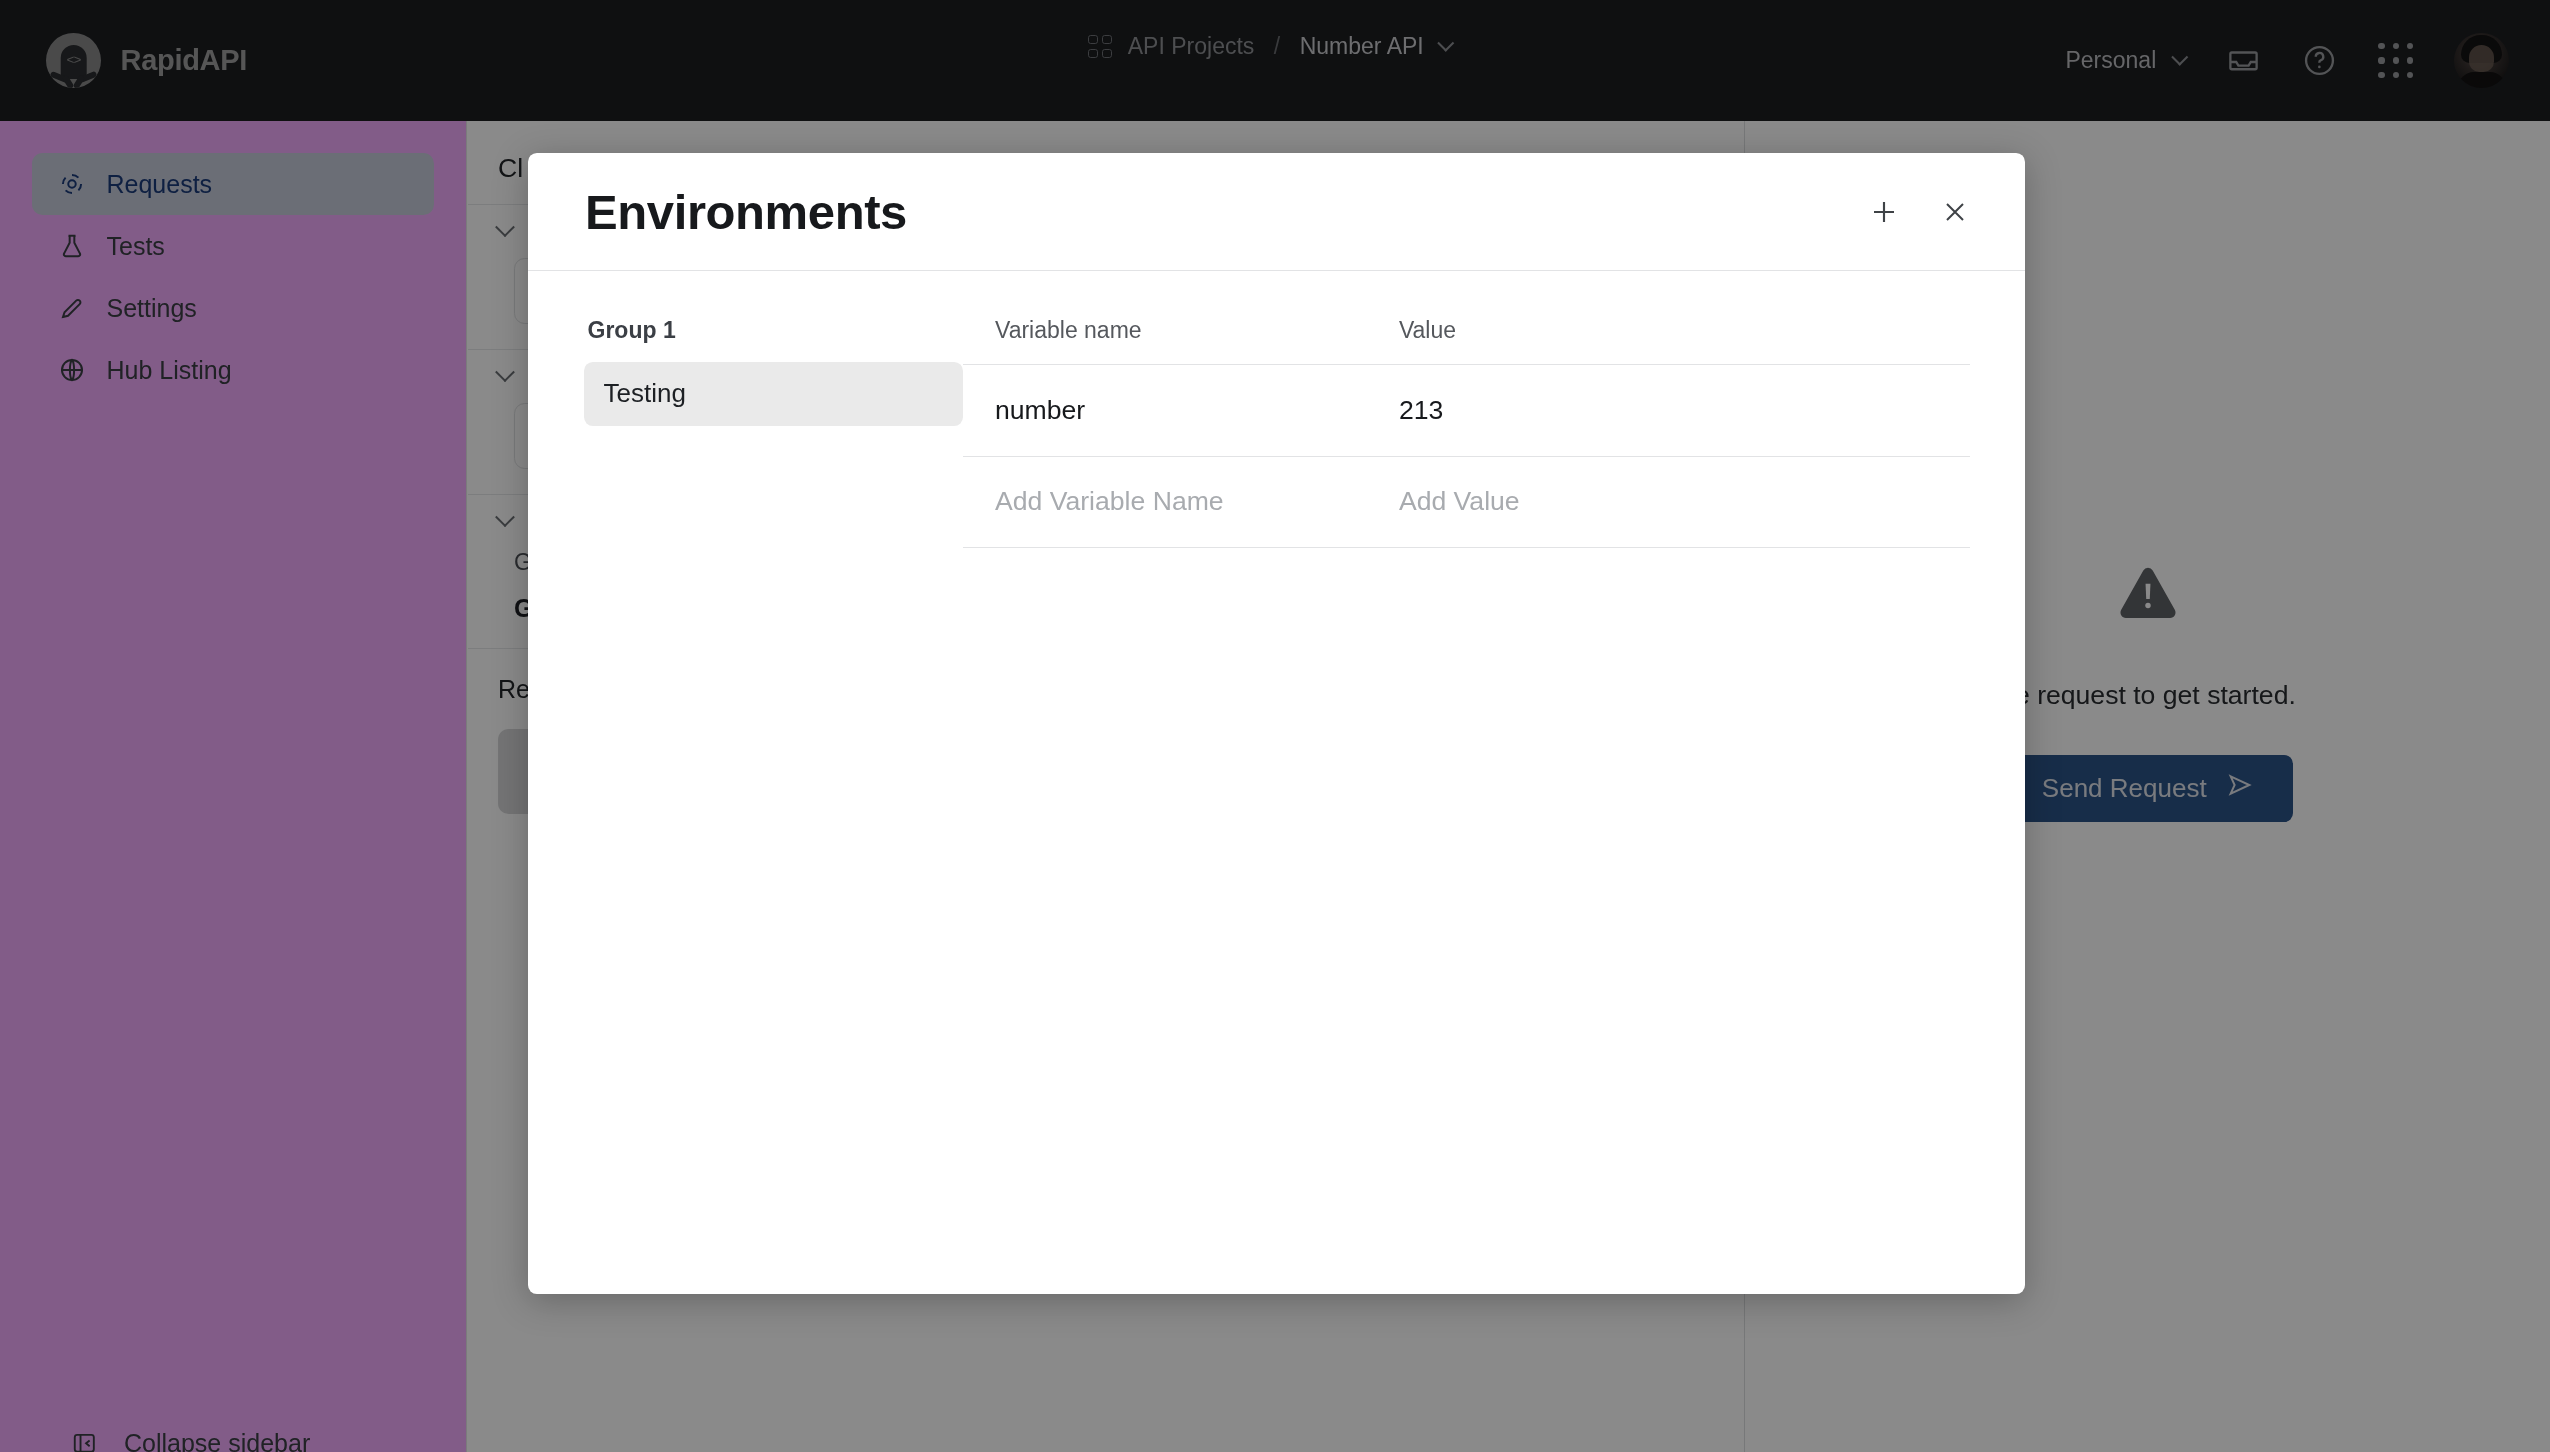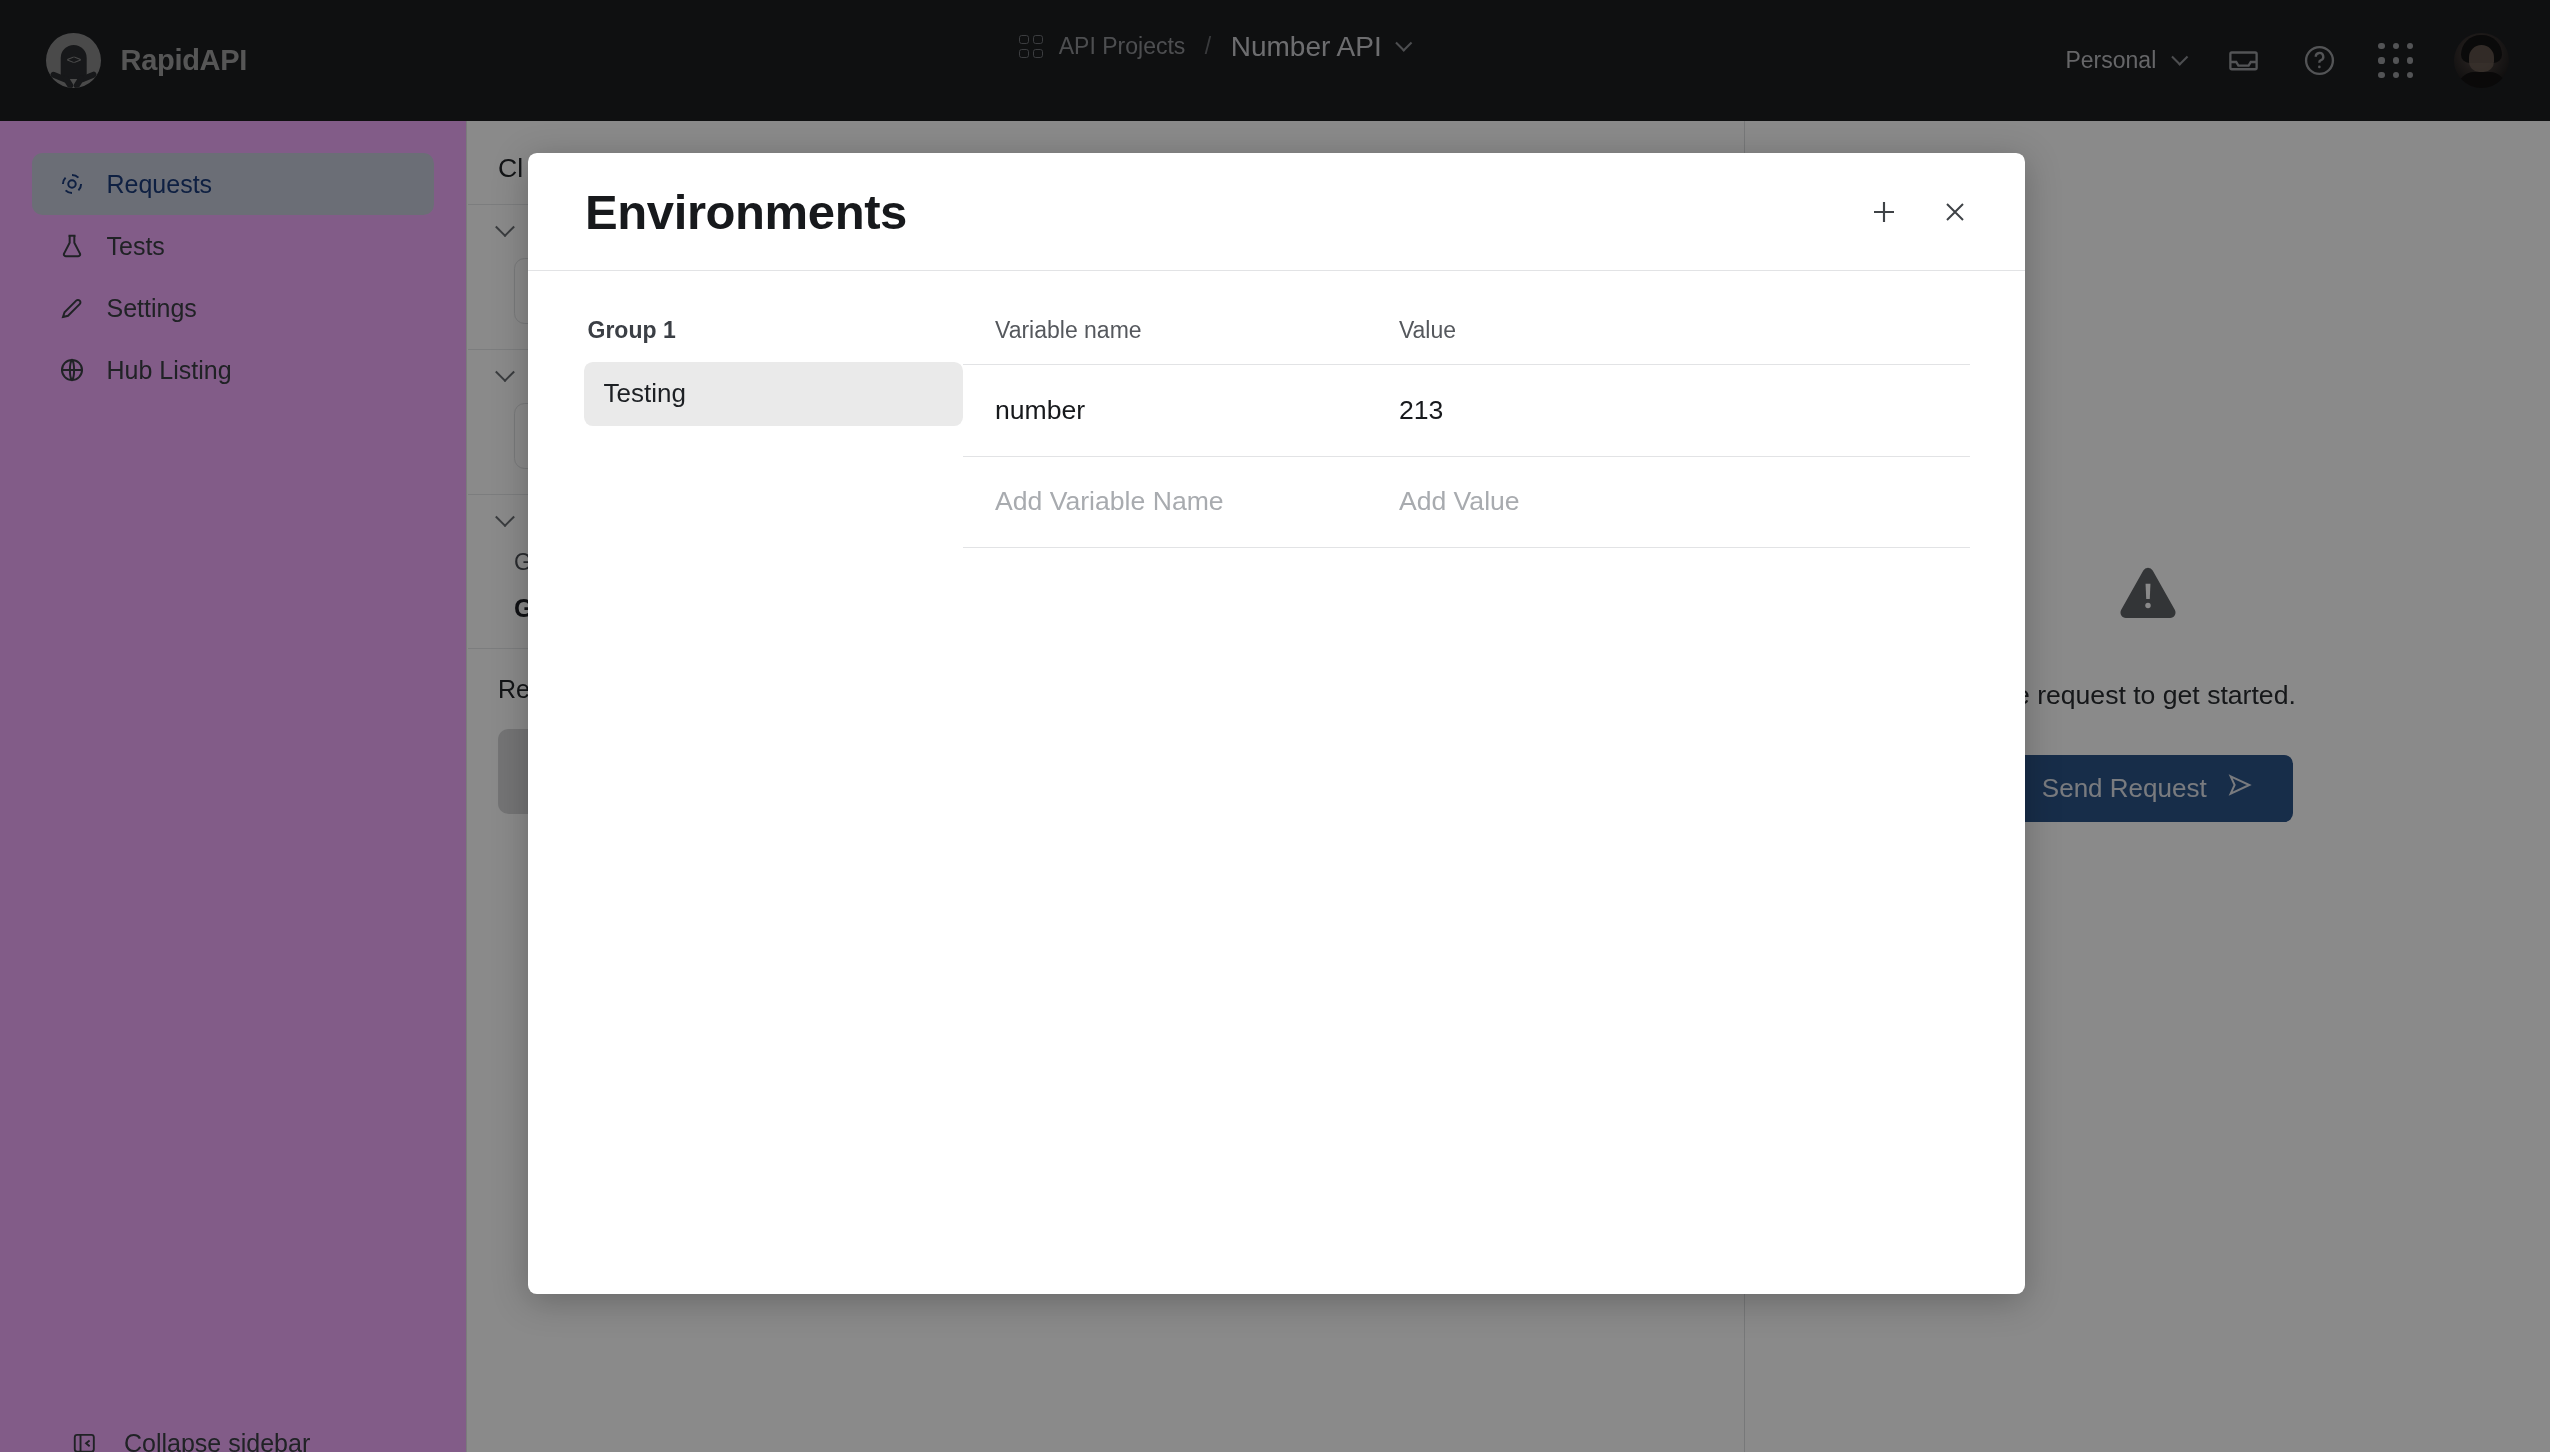--- a/index.html
+++ b/index.html
@@ -39,31 +39,31 @@
   }
   .brand-logo .leg.l { left: 4.4px; transform: rotate(22deg); }
   .brand-logo .leg.r { right: 4.4px; transform: rotate(-22deg); }
   .brand-logo .leg.cl { left: 15px; bottom: 2.7px; transform: rotate(58deg); width: 14px; }
   .brand-logo .leg.cr { right: 15px; bottom: 2.7px; transform: rotate(-58deg); width: 14px; }
   .brand-name {
     color: #a0a0a0; font-size: 29px; font-weight: 700; letter-spacing: -0.3px;
   }
 
   .breadcrumb {
-    position: absolute; left: 1019px; top: 0; height: 93px;
+    position: absolute; left: 1088px; top: 0; height: 93px;
     display: flex; align-items: center; gap: 16px;
   }
   .bc-grid { display: grid; grid-template-columns: 9.7px 9.7px; grid-gap: 4.4px; }
   .bc-grid i {
     display: block; width: 9.7px; height: 9.7px;
     border: 1.8px solid #6f7276; border-radius: 2.7px;
   }
   .bc-link { color: #8e9094; font-size: 23px; }
   .bc-sep { color: #6a6c70; font-size: 23px; margin: 0 3.5px; }
-  .bc-current { color: #c9cace; font-size: 28px; }
+  .bc-current { color: #c9cace; font-size: 23px; }
   .chev { display: inline-block; width: 11.5px; height: 11.5px;
     border-right: 2.2px solid #8e9094; border-bottom: 2.2px solid #8e9094;
     transform: rotate(45deg) translate(-2.7px,-2.7px); }
 
   .topright {
     position: absolute; right: 41px; top: 0; height: 121px;
     display: flex; align-items: center; gap: 41px;
   }
   .acct { display: flex; align-items: center; gap: 17.7px; color: #bcbdc1; font-size: 23px; }
   .ic { width: 35px; height: 35px; position: relative; }

